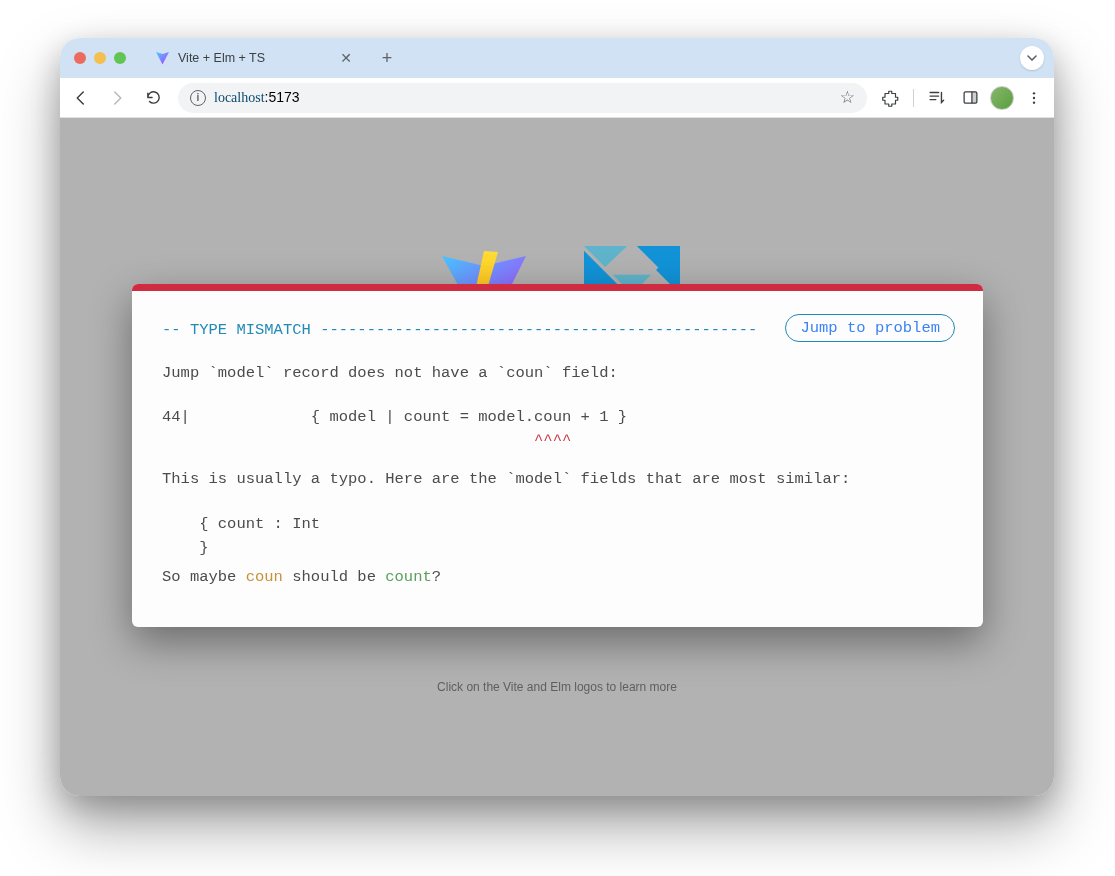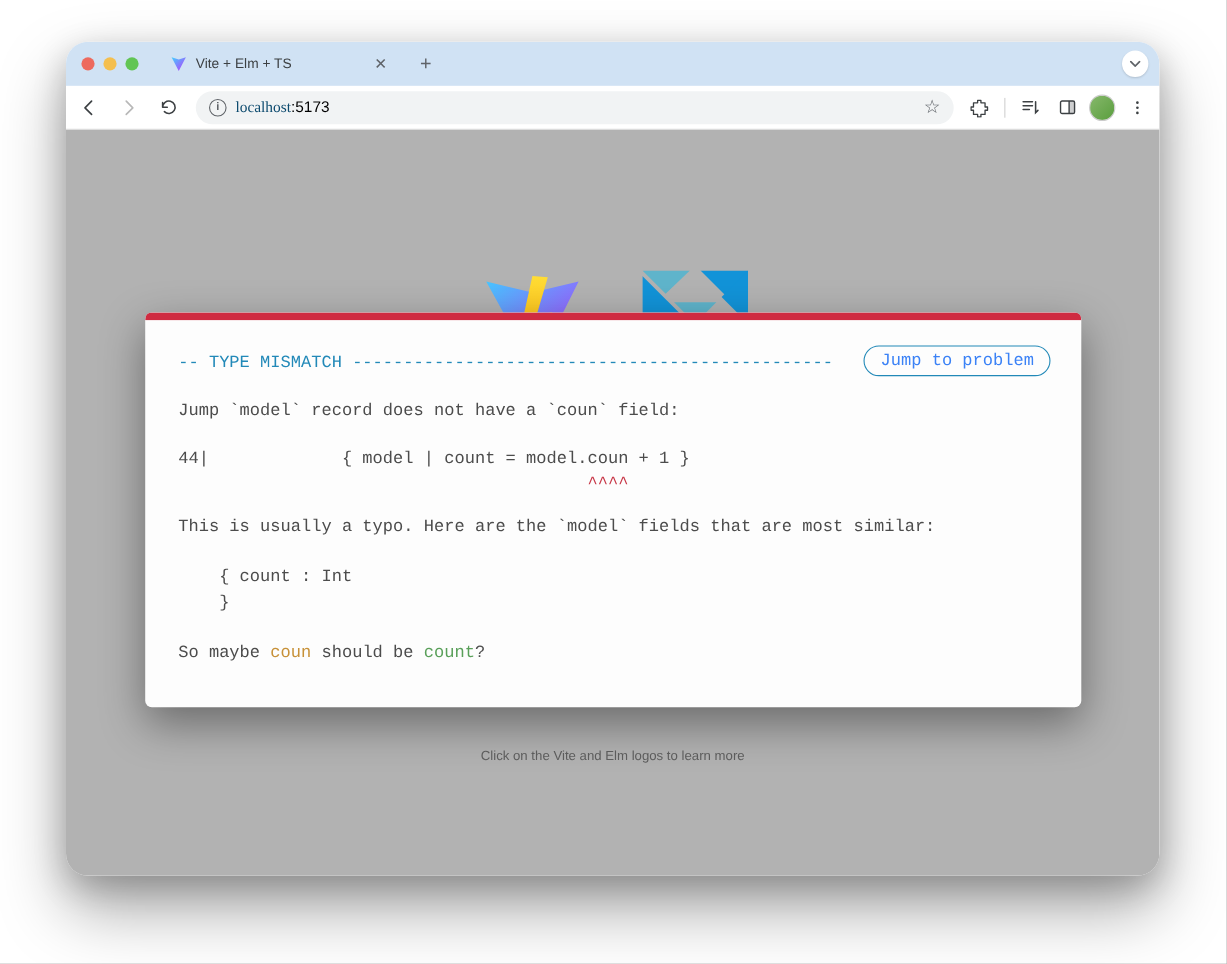--- a/index.html
+++ b/index.html
@@ -277,17 +277,17 @@
       <div class="overlay-redbar"></div>
       <div class="overlay-body">
         <div class="error-header">-- TYPE MISMATCH -----------------------------------------------</div>
         <button class="jump-btn">Jump to problem</button>
         <div class="error-pre">Jump `model` record does not have a `coun` field:</div>
         <div class="error-pre" style="">44|             { model | count = model.coun + 1 }</div>
         <div class="error-pre caret-line" style="margin-top:0">                                        ^^^^</div>
         <div class="error-pre" style="margin-top:16px">This is usually a typo. Here are the `model` fields that are most similar:</div>
         <div class="error-pre" style="margin-top:22px">    { count : Int</div>
         <div class="error-pre" style="margin-top:0">    }</div>
-        <div class="error-pre" style="margin-top:22px"><span>So maybe </span><span class="typo-bad">coun</span><span> should be </span><span class="typo-good">count</span><span>?</span></div>
+        <div class="error-pre" style="margin-top:6px"><span>So maybe </span><span class="typo-bad">coun</span><span> should be </span><span class="typo-good">count</span><span>?</span></div>
       </div>
     </div>
   </div>
 </div>
 
 </body></html>

